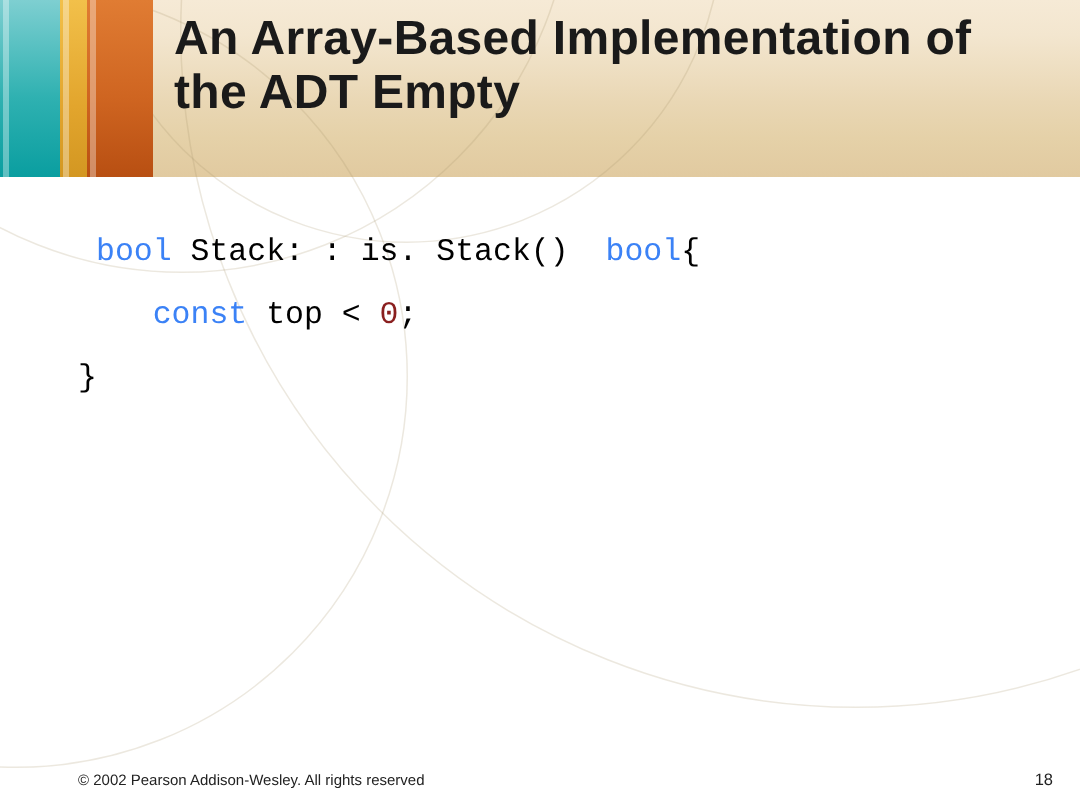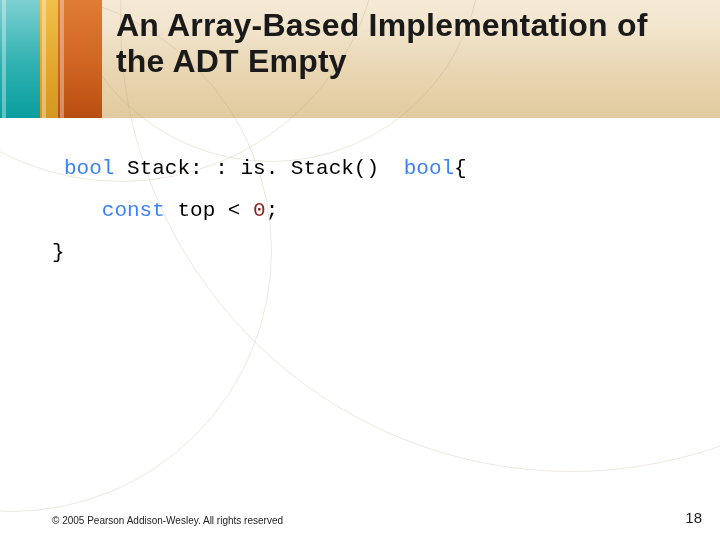--- a/index.html
+++ b/index.html
@@ -89,21 +89,21 @@
     position: absolute;
     left: 52px;
     bottom: 14px;
     font-size: 10px;
     color: #222;
   }
   .footer-right {
     position: absolute;
     right: 18px;
     bottom: 14px;
-    font-size: 15px;
+    font-size: 11px;
     color: #222;
   }
 </style>
 </head>
 <body>
 
 <div class="header-band">
   <div class="band-backdrop"></div>
   <div class="arc a1"></div>
   <div class="arc a2"></div>
@@ -118,14 +118,14 @@
   <div class="vbar brick">
       <div class="shine"></div>
     </div>
   <div class="slide-title">An Array-Based Implementation of the ADT Empty</div>
 </div>
 
 <div class="code-area"><span class="kw">bool</span><span> Stack: : is. Stack() </span><span class="kw">bool</span><span>{</span>
 <span>   </span><span class="kw">const</span><span> top &lt; </span><span class="num">0</span><span>;</span>
 <span>}</span></div>
 
-<div class="footer-left">© 2005 Pearson Addison-Wesley. All rights reserved</div>
+<div class="footer-left">© 2002 Pearson Addison-Wesley. All rights reserved</div>
 <div class="footer-right">18</div>
 
 </body></html>

